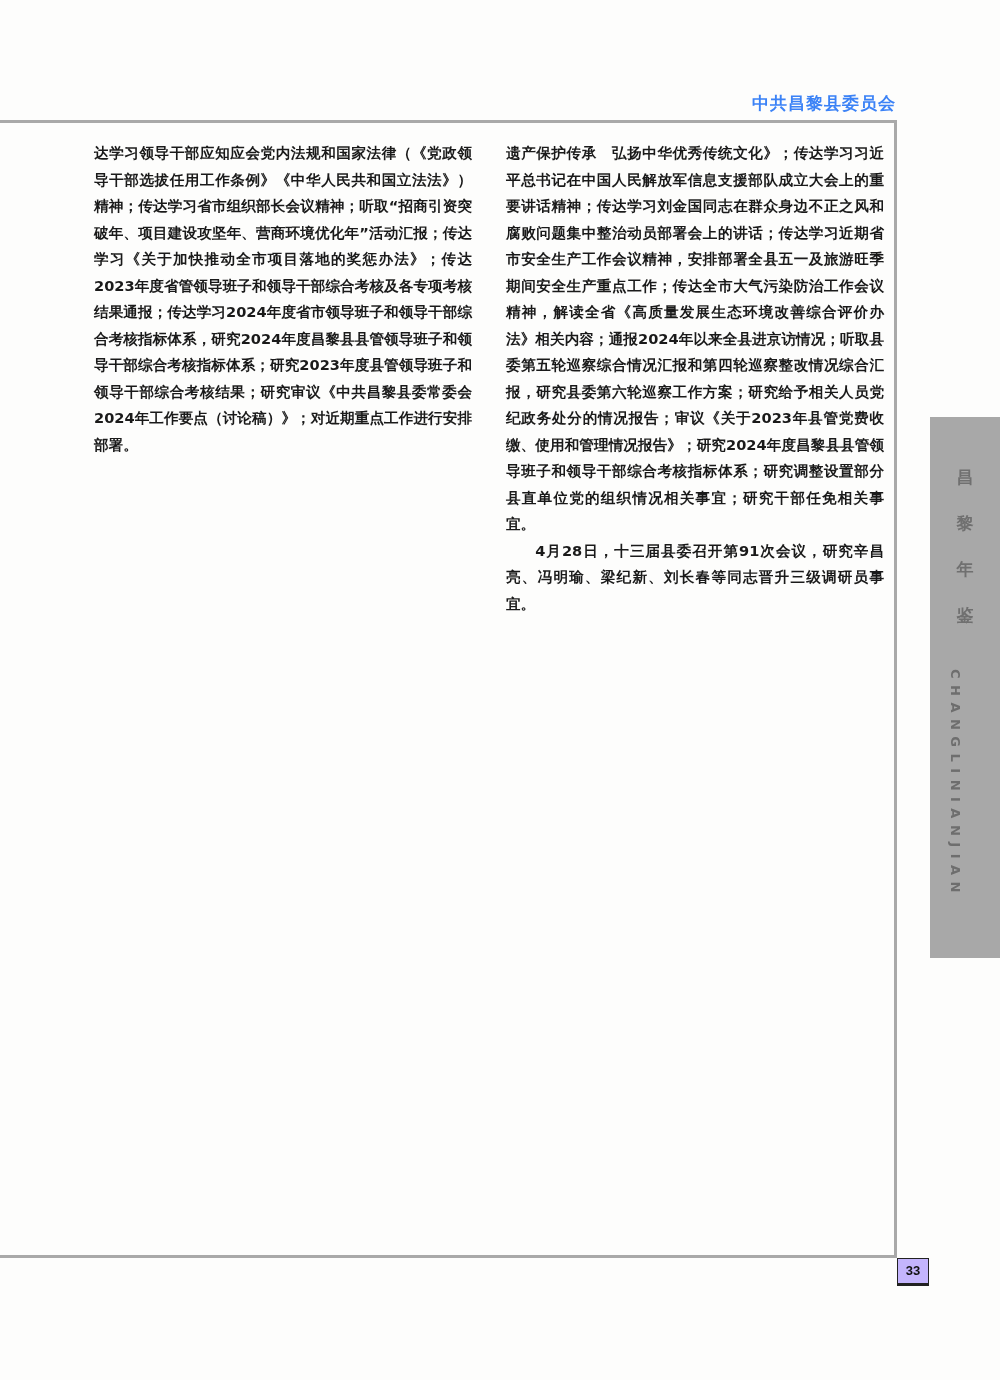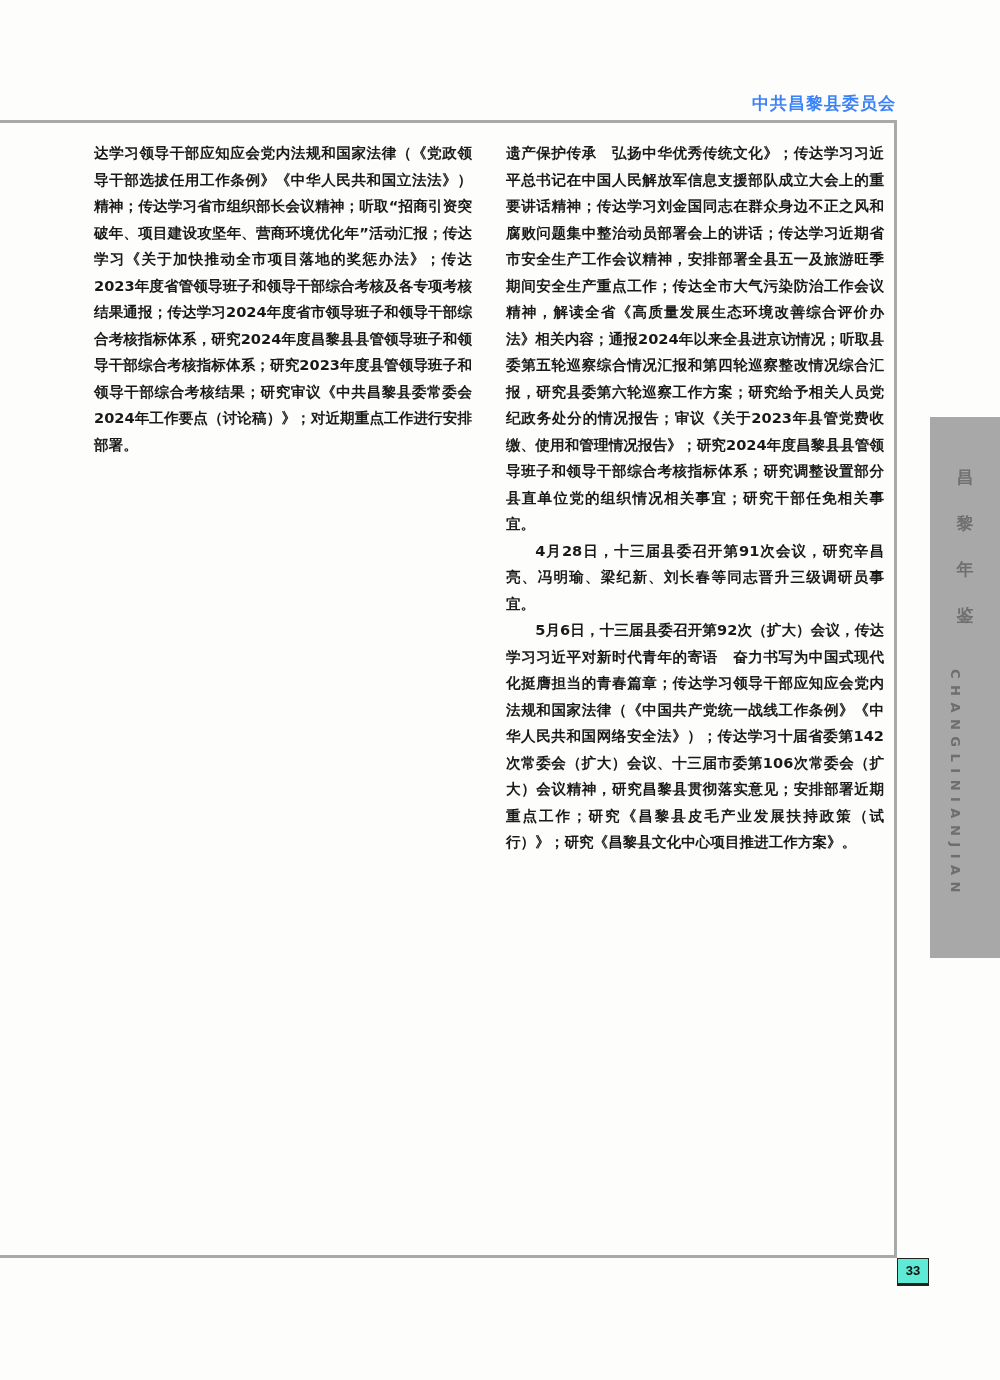--- a/index.html
+++ b/index.html
@@ -43,42 +43,41 @@
       font-size: 17px; font-weight: bold; color: #707070; height: 46px; line-height: 24px;
     }
     .side-en {
       position: absolute; left: 18px; top: 252px;
       writing-mode: vertical-rl;
       font-size: 13px; font-weight: bold; color: #6e6e6e; letter-spacing: 6.5px;
       font-family: "DejaVu Sans", sans-serif;
     }
     .page-num {
       position: absolute; left: 897px; top: 1258px; width: 32px; height: 28px;
-      background: #5eead4; border: 1px solid #222; border-bottom-width: 3px; box-sizing: border-box;
+      background: #c4b5fd; border: 1px solid #222; border-bottom-width: 3px; box-sizing: border-box;
       text-align: center; font-size: 13px; font-weight: bold; line-height: 24px; color: #111;
       font-family: "Liberation Sans", sans-serif;
     }
   </style>
 </head>
 <body>
 
 <div class="header-title">中共昌黎县委员会</div>
 
 <div class="frame-top"></div>
 <div class="frame-right"></div>
 <div class="frame-bottom"></div>
 
 <div class="column col-left">
   <p>达学习领导干部应知应会党内法规和国家法律（《党政领导干部选拔任用工作条例》《中华人民共和国立法法》）精神；传达学习省市组织部长会议精神；听取“招商引资突破年、项目建设攻坚年、营商环境优化年”活动汇报；传达学习《关于加快推动全市项目落地的奖惩办法》；传达2023年度省管领导班子和领导干部综合考核及各专项考核结果通报；传达学习2024年度省市领导班子和领导干部综合考核指标体系，研究2024年度昌黎县县管领导班子和领导干部综合考核指标体系；研究2023年度县管领导班子和领导干部综合考核结果；研究审议《中共昌黎县委常委会2024年工作要点（讨论稿）》；对近期重点工作进行安排部署。</p>
 </div>
 
 <div class="column col-right">
   <p>遗产保护传承　弘扬中华优秀传统文化》；传达学习习近平总书记在中国人民解放军信息支援部队成立大会上的重要讲话精神；传达学习刘金国同志在群众身边不正之风和腐败问题集中整治动员部署会上的讲话；传达学习近期省市安全生产工作会议精神，安排部署全县五一及旅游旺季期间安全生产重点工作；传达全市大气污染防治工作会议精神，解读全省《高质量发展生态环境改善综合评价办法》相关内容；通报2024年以来全县进京访情况；听取县委第五轮巡察综合情况汇报和第四轮巡察整改情况综合汇报，研究县委第六轮巡察工作方案；研究给予相关人员党纪政务处分的情况报告；审议《关于2023年县管党费收缴、使用和管理情况报告》；研究2024年度昌黎县县管领导班子和领导干部综合考核指标体系；研究调整设置部分县直单位党的组织情况相关事宜；研究干部任免相关事宜。</p>
   <p class="indent">4月28日，十三届县委召开第91次会议，研究辛昌亮、冯明瑜、梁纪新、刘长春等同志晋升三级调研员事宜。</p>
-  <p class="indent">5月6日，十三届县委召开第92次（扩大）会议，传达学习习近平对新时代青年的寄语　奋力书写为中国式现代化挺膺担当的青春篇章；传达学习领导干部应知应会党内法规和国家法律（《中国共产党统一战线工作条例》《中华人民共和国网络安全法》）；传达学习十届省委第142次常委会（扩大）会议、十三届市委第106次常委会（扩大）会议精神，研究昌黎县贯彻落实意见；安排部署近期重点工作；研究《昌黎县皮毛产业发展扶持政策（试行）》；研究《昌黎县文化中心项目推进工作方案》。</p>
 </div>
 
 <div class="side-tab">
   <div class="side-cn">
     <span>昌</span>
     <span>黎</span>
     <span>年</span>
     <span>鉴</span>
   </div>
   <div class="side-en">CHANGLINIANJIAN</div>

